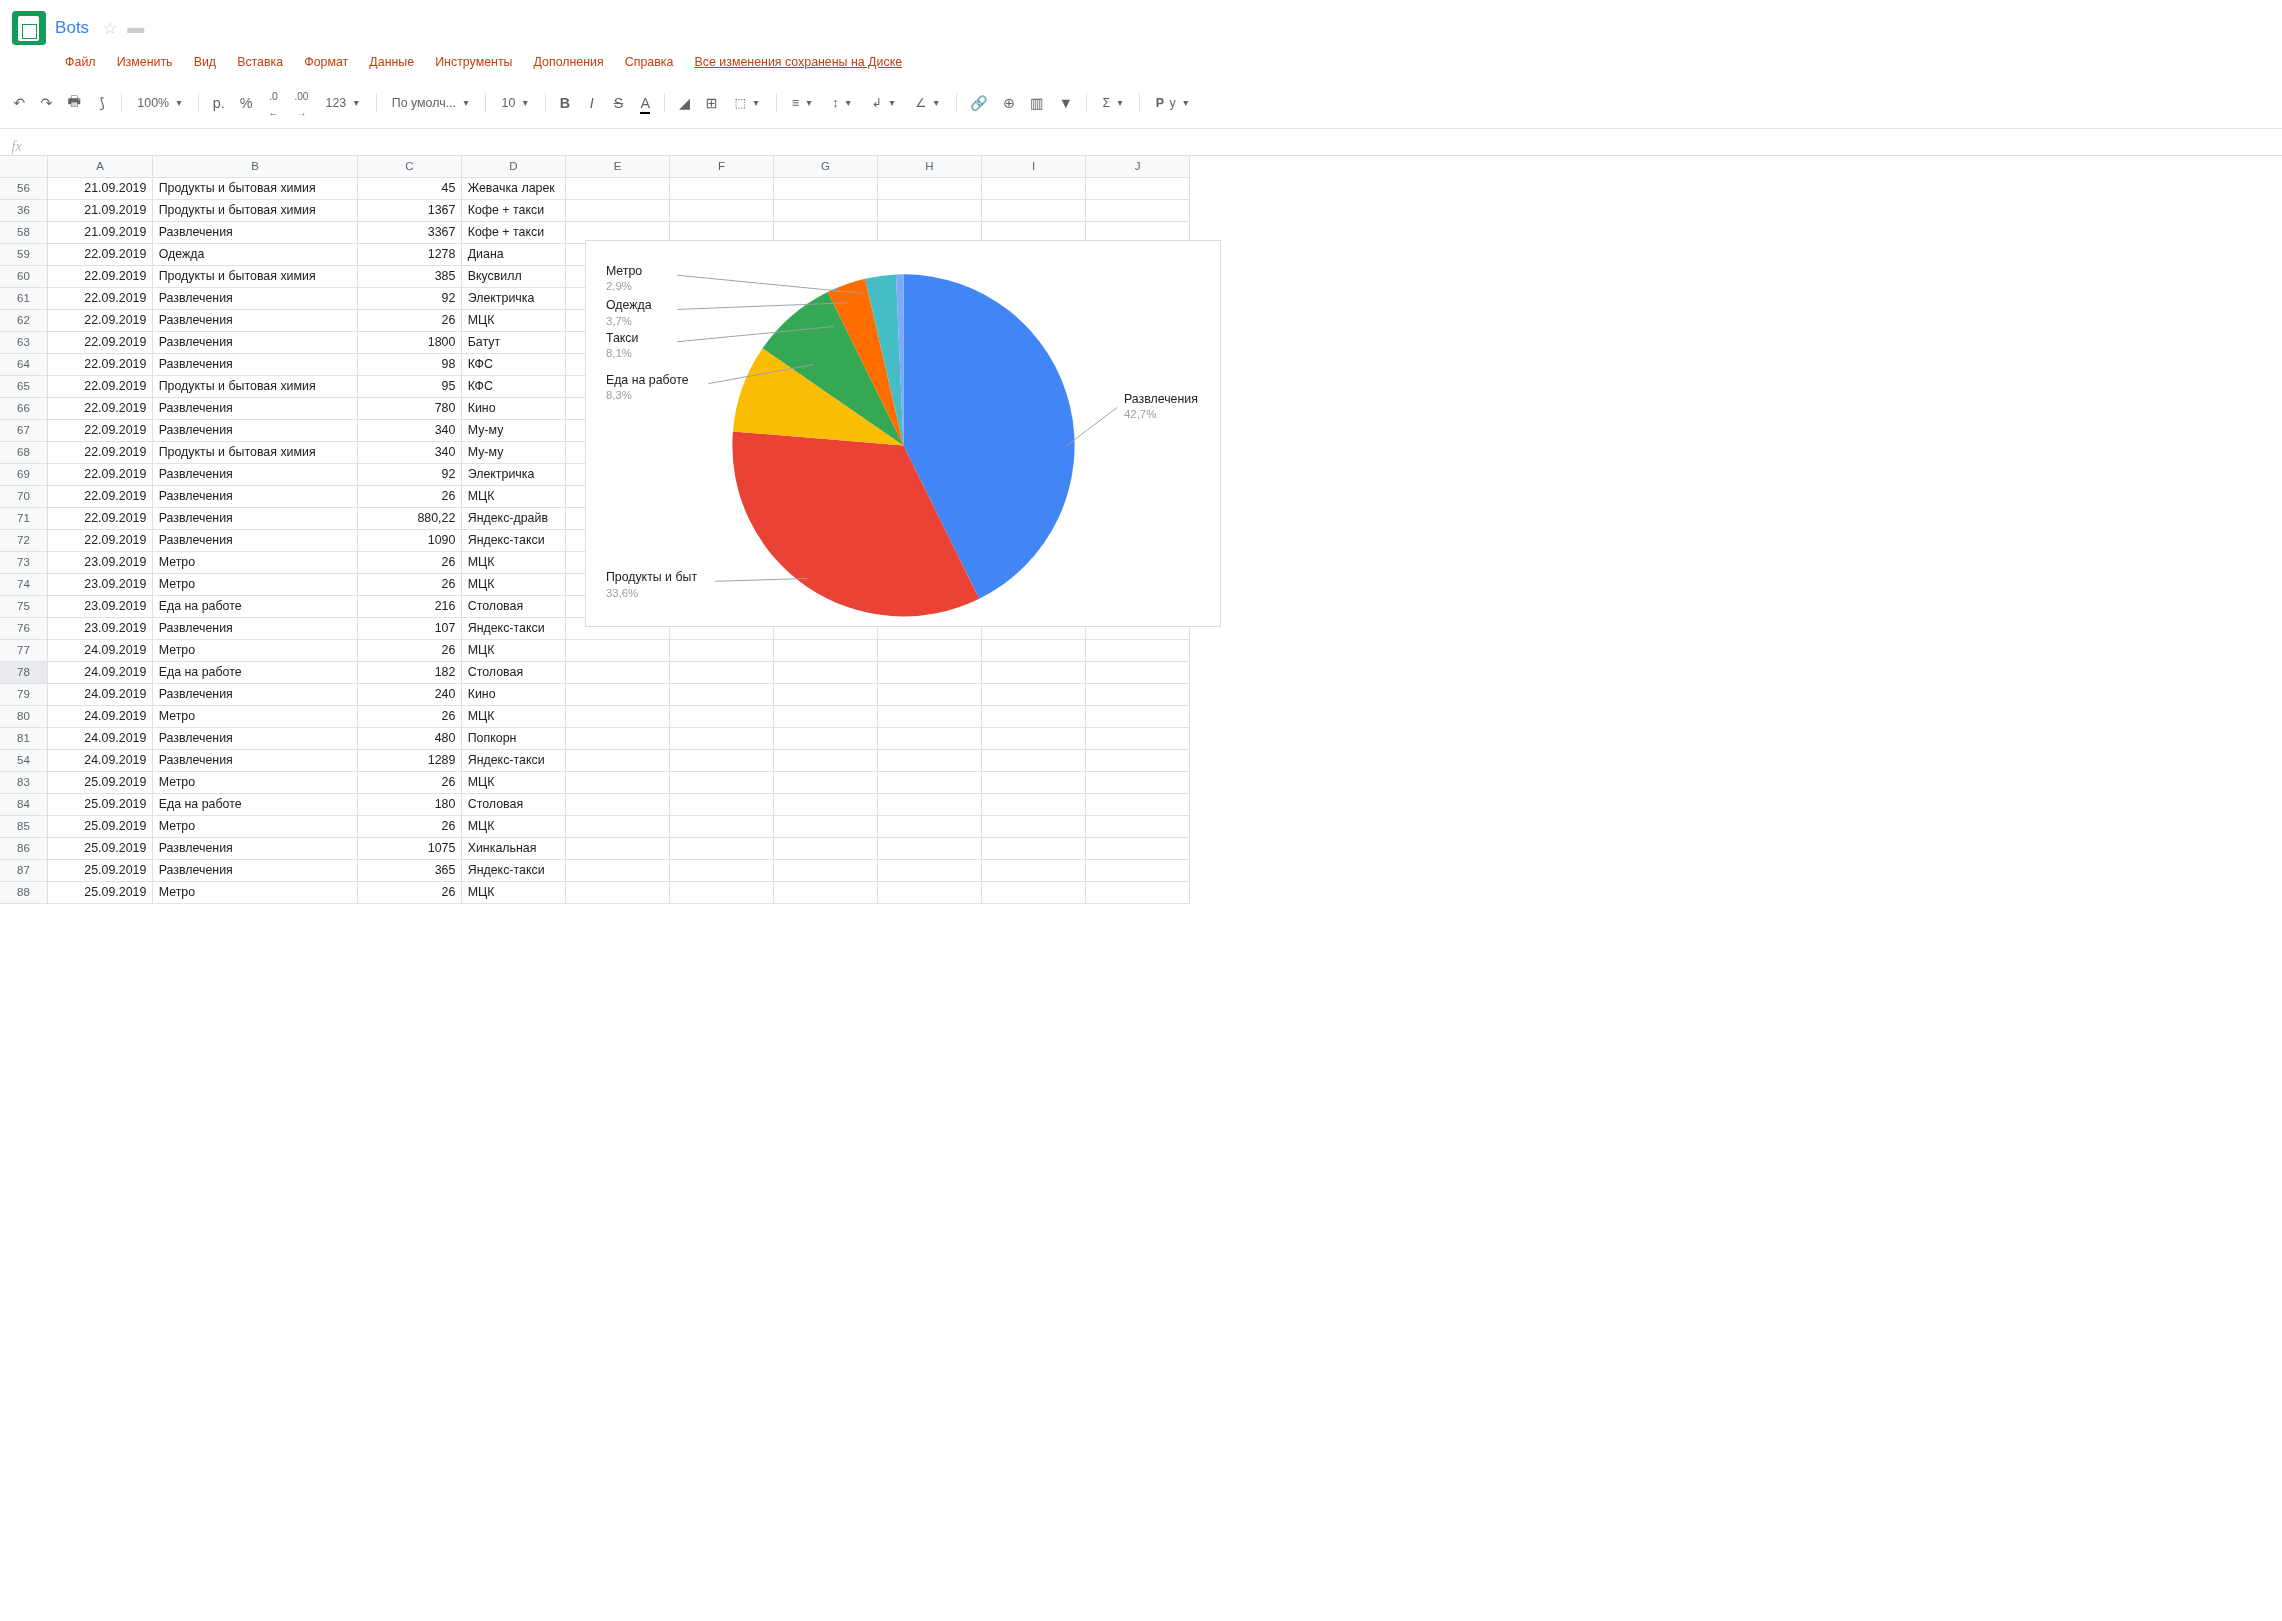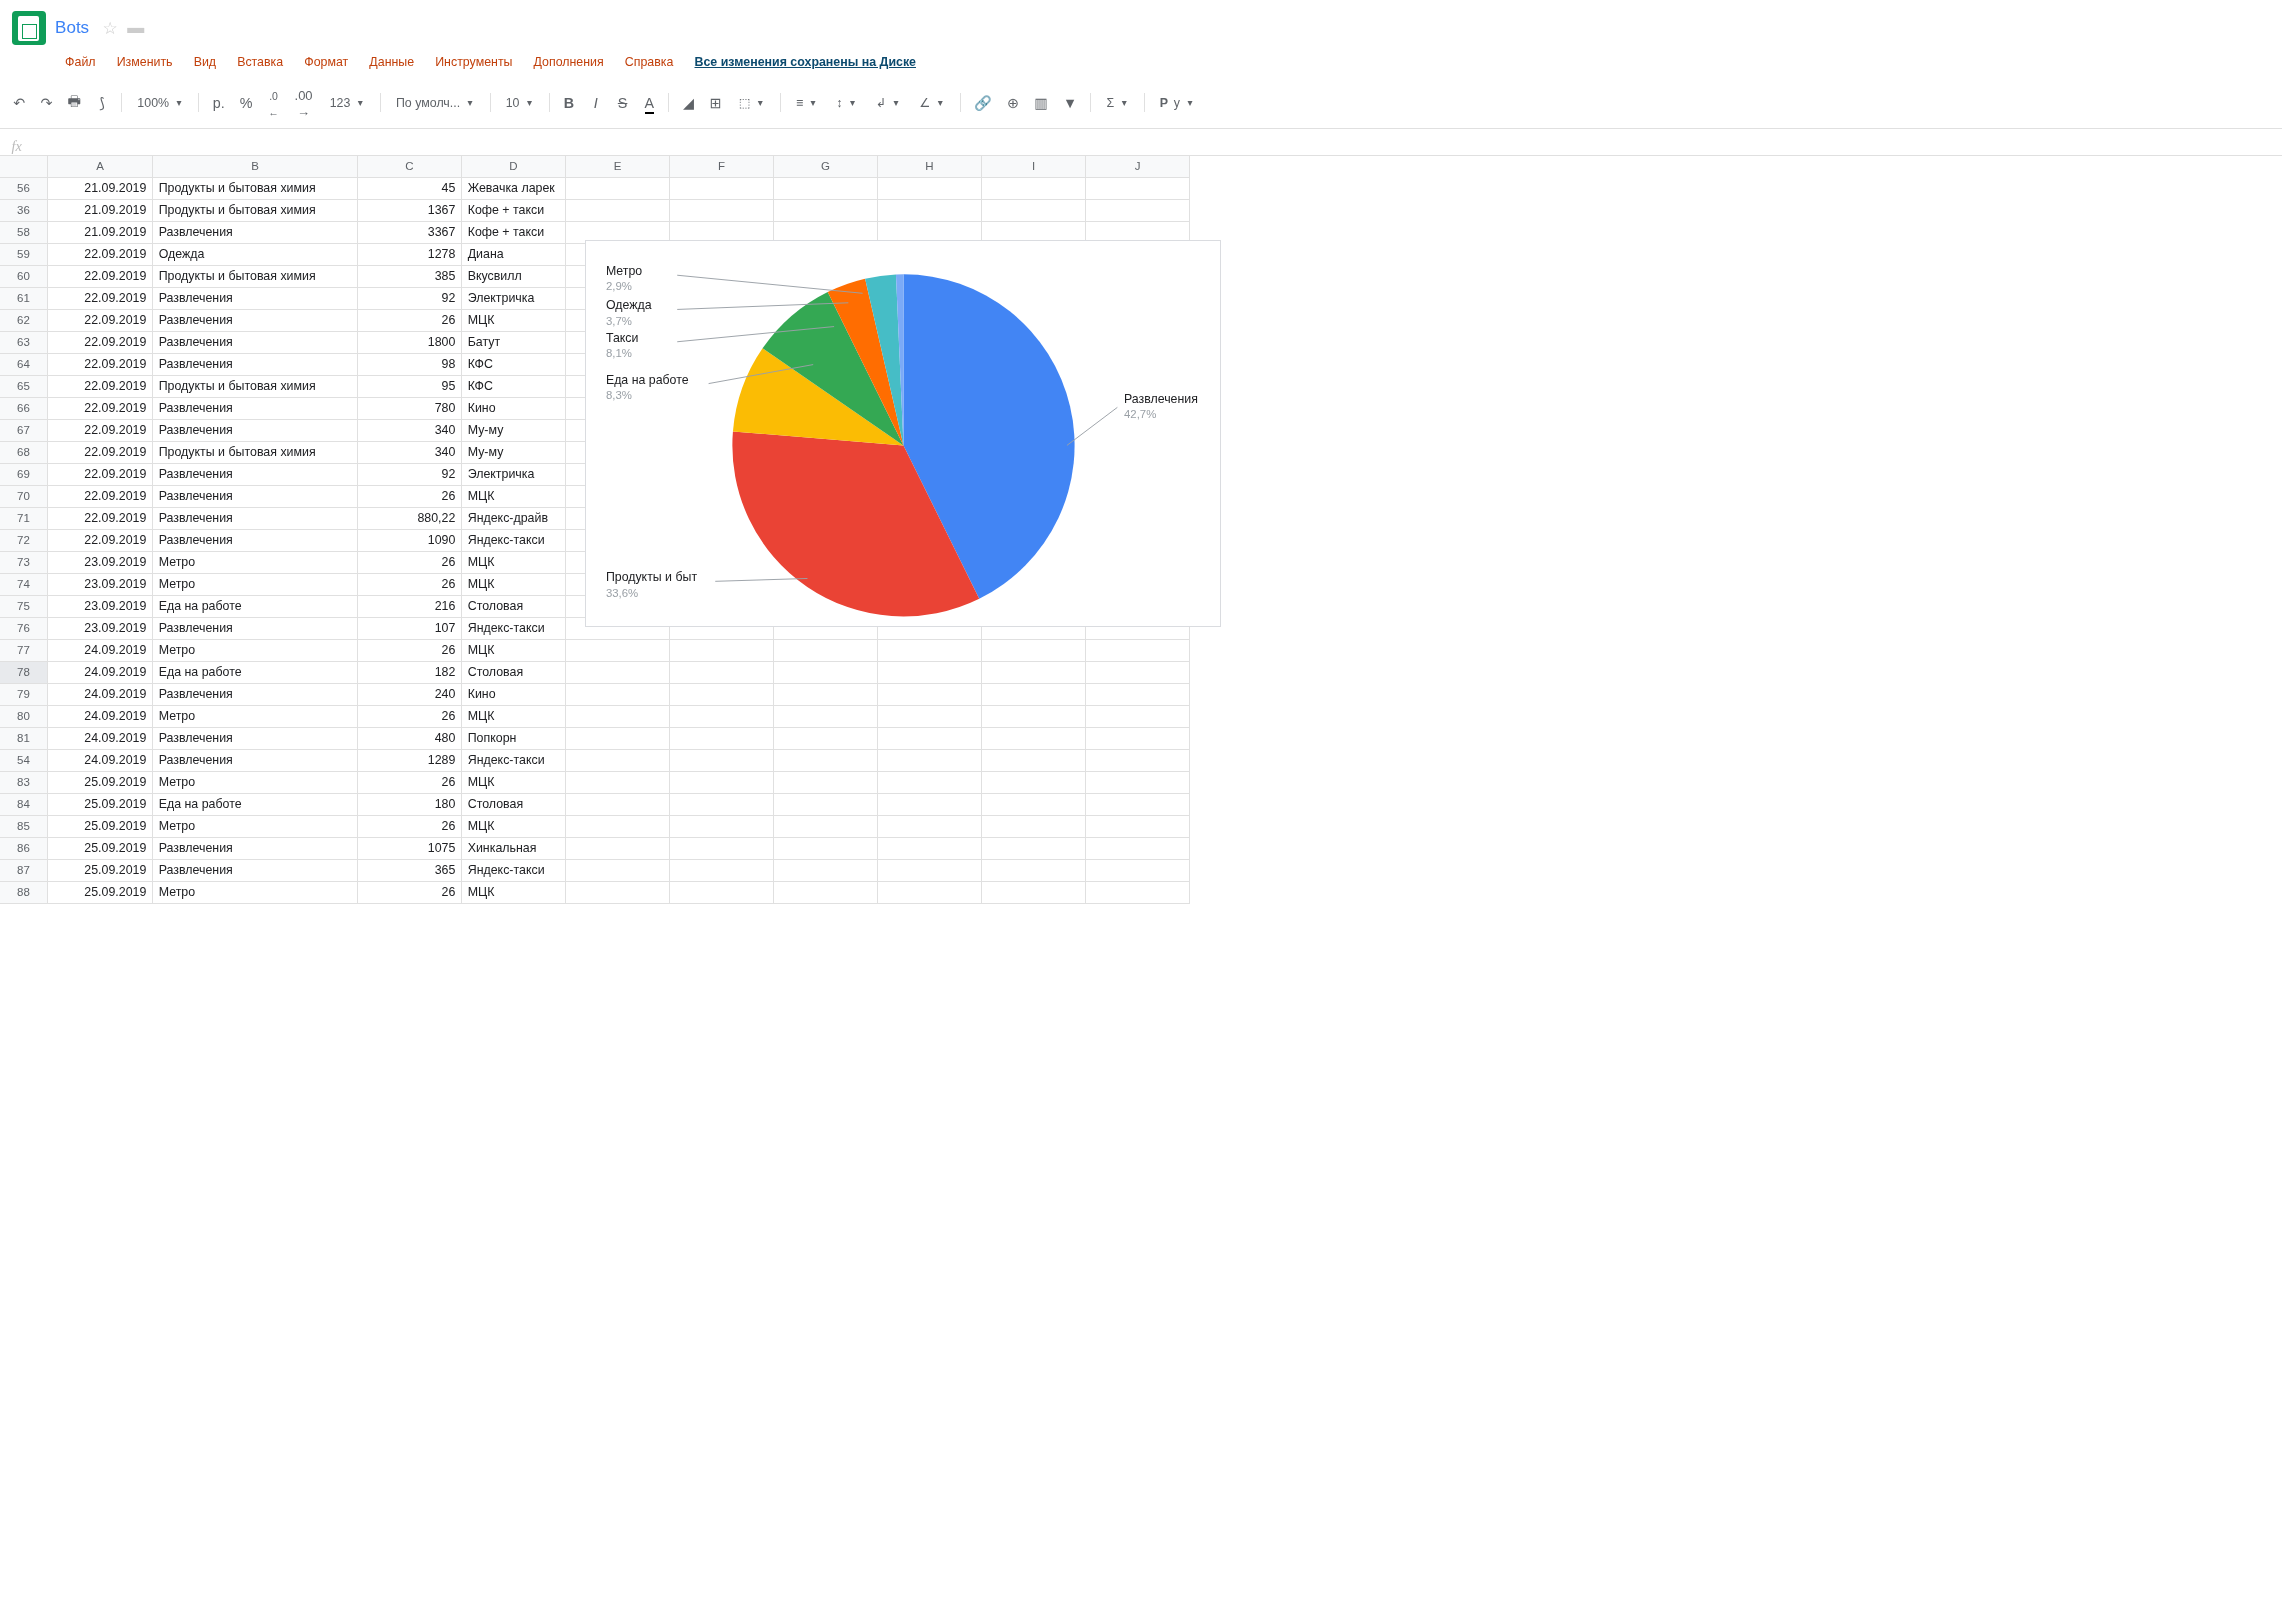--- a/index.html
+++ b/index.html
@@ -9,21 +9,21 @@
 .title-row { display: flex; align-items: center; gap: 9.6px; padding: 3.8px 0; }
 .logo { width: 34px; height: 34px; background: #0f9d58; border-radius: 3.8px; position: relative; display: flex; align-items: center; justify-content: center; }
 .logo::before { content: ''; width: 21px; height: 25px; background: #fff; border-radius: 1.9px; }
 .logo::after { content: ''; position: absolute; width: 13.4px; height: 13.4px; border: 1.9px solid #0f9d58; top: 12.4px; left: 10.5px; }
 .doc-title { font-size: 17px; color: #3b82f6; margin-right: 3.8px; }
 .star-icon { color: #ccc; font-size: 17px; cursor: pointer; }
 .folder-icon { color: #ccc; font-size: 17px; cursor: pointer; }
 
 .menu-bar { display: flex; gap: 1.9px; padding: 1.9px 0 5.7px 44px; }
 .menu-item { padding: 3.8px 9.6px; cursor: pointer; border-radius: 2.9px; color: #c2410c; }
-.save-status { color: #0c4a6e; text-decoration: underline; margin-left: 9.6px; padding: 3.8px 0; font-weight: bold; }
+.save-status { color: #c2410c; text-decoration: underline; margin-left: 9.6px; padding: 3.8px 0; }
 
 .toolbar { display: flex; align-items: center; gap: 3.8px; padding: 3.8px 7.6px; border-bottom: 1px solid #e0e0e0; }
 .toolbar-btn { padding: 4.8px 5.7px; cursor: pointer; border-radius: 2.9px; color: #5f6368; min-width: 23px; text-align: center; font-size: 14.3px; }
 .toolbar-sep { width: 1px; height: 19px; background: #e0e0e0; margin: 0 3.8px; }
 .toolbar-select { display: flex; align-items: center; gap: 5.7px; padding: 3.8px 7.6px; cursor: pointer; border-radius: 2.9px; color: #5f6368; }
 .dropdown-arrow { font-size: 8.6px; color: #5f6368; }
 .color-underline { border-bottom: 2.9px solid #000; padding-bottom: 1px; }
 
 .formula-bar { display: flex; align-items: flex-end; border-bottom: 1px solid #e0e0e0; height: 27px; }
 .fx-label { font-style: italic; color: #bbb; padding: 0 11.5px; font-family: serif; font-size: 14.3px; }
@@ -73,21 +73,21 @@
   <div class="toolbar-btn">⟆</div>
   <div class="toolbar-sep"></div>
   <div class="toolbar-select">
       <span>100%</span>
       <span class="dropdown-arrow">▼</span>
     </div>
   <div class="toolbar-sep"></div>
   <div class="toolbar-btn">р.</div>
   <div class="toolbar-btn">%</div>
   <div class="toolbar-btn"><span style="font-size:10.5px">.0<br>←</span></div>
-  <div class="toolbar-btn"><span style="font-size:13px">.00<br>→</span></div>
+  <div class="toolbar-btn"><span style="font-size:10px">.00<br>→</span></div>
   <div class="toolbar-select">
       <span>123</span>
       <span class="dropdown-arrow">▼</span>
     </div>
   <div class="toolbar-sep"></div>
   <div class="toolbar-select" style="min-width:86px">
       <span>По умолч...</span>
       <span class="dropdown-arrow">▼</span>
     </div>
   <div class="toolbar-sep"></div>

